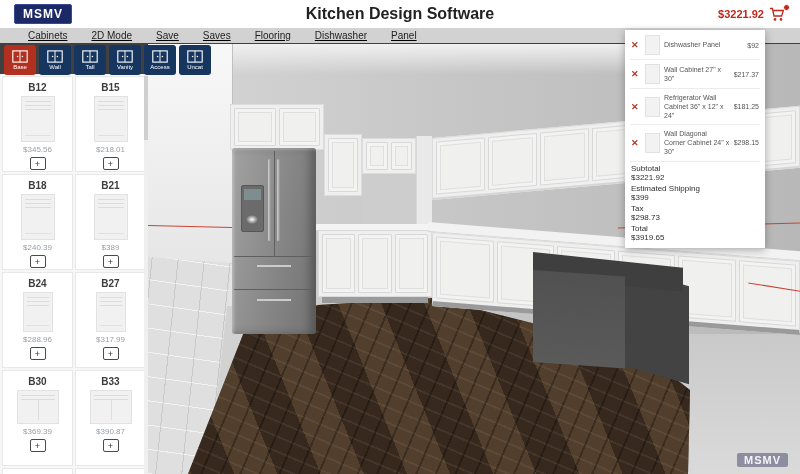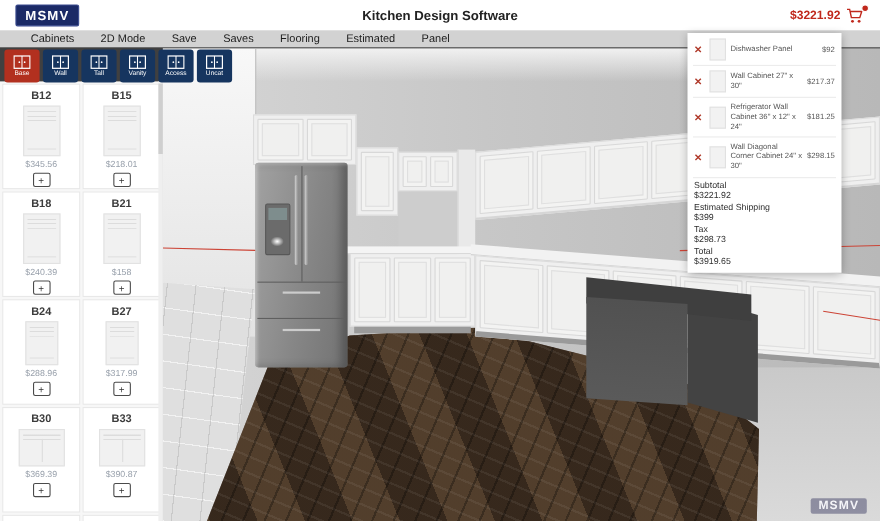--- a/index.html
+++ b/index.html
@@ -7,32 +7,32 @@
   .stage { position:relative; width:800px; height:474px; background:#404040;
            font-family:"Liberation Sans", sans-serif; overflow:hidden; }
 
   
   .app-header { position:absolute; left:0; top:0; width:800px; height:28px;
                 background:#fff; display:flex; align-items:center; z-index:20; }
   .logo { margin-left:14px; background:#1b2a66; color:#fff; font-weight:bold;
           font-size:12px; letter-spacing:1px; padding:2px 8px; border-radius:2px;
           border:1px solid #3a4a8e; }
   .app-title { position:absolute; left:50%; transform:translateX(-50%);
-               font-size:12px; font-weight:bold; color:#222; }
+               font-size:16px; font-weight:bold; color:#222; }
   .cart-area { margin-left:auto; margin-right:14px; display:flex; align-items:center;
                gap:5px; cursor:pointer; }
   .cart-total { color:#c0281c; font-weight:bold; font-size:11px; }
   .cart-icon { position:relative; width:17px; height:15px; display:inline-block; }
   .cart-badge { position:absolute; top:-3px; right:-4px; width:7px; height:7px;
                 border-radius:50%; background:#c0281c; border:1px solid #fff; }
 
   
   .menubar { position:absolute; left:0; top:28px; width:800px; height:15px;
              background:#d2d2d2; display:flex; align-items:center; padding-left:16px;
-             z-index:15; }
+             z-index:15;text-decoration:underline; }
   .menu-item { font-size:10px; color:#1d1d1d; padding:0 12px; cursor:pointer; }
 
   
   .cat-row { position:absolute; left:4px; top:45px; display:flex; gap:3px; z-index:30; }
   .cat-btn { width:32px; height:30px; border-radius:3px; background:#16355f; border:none;
              color:#fff; display:flex; flex-direction:column; align-items:center;
              justify-content:center; gap:1px; cursor:pointer; padding:0; }
   .cat-btn.active { background:#b2301f; }
   .cat-btn span { font-size:6px; line-height:6px; }
 
@@ -185,21 +185,21 @@
       </span>
     </div>
   </div>
 
   <div class="menubar">
     <span class="menu-item">Cabinets</span>
     <span class="menu-item">2D Mode</span>
     <span class="menu-item">Save</span>
     <span class="menu-item">Saves</span>
     <span class="menu-item">Flooring</span>
-    <span class="menu-item">Estimated</span>
+    <span class="menu-item">Dishwasher</span>
     <span class="menu-item">Panel</span>
   </div>
 
   <div class="scene">
     <div class="wall-left"></div>
     <div class="top-white"></div>
     <div class="corner-line"></div>
     <div class="pale-right"></div>
     <div class="floor-light"></div>
     <div class="floor-wood"></div>
@@ -353,21 +353,21 @@
         </div>
       <div class="p-price">$240.39</div>
       <button class="plus-btn">+</button>
     </div>
     <div class="card">
       <div class="p-name">B21</div>
       <div class="thumb t-tall">
           <div class="rails"></div>
           <div class="baseline"></div>
         </div>
-      <div class="p-price">$158</div>
+      <div class="p-price">$389</div>
       <button class="plus-btn">+</button>
     </div>
     <div class="card">
       <div class="p-name">B24</div>
       <div class="thumb t-med">
           <div class="rails"></div>
           <div class="baseline"></div>
         </div>
       <div class="p-price">$288.96</div>
       <button class="plus-btn">+</button>

